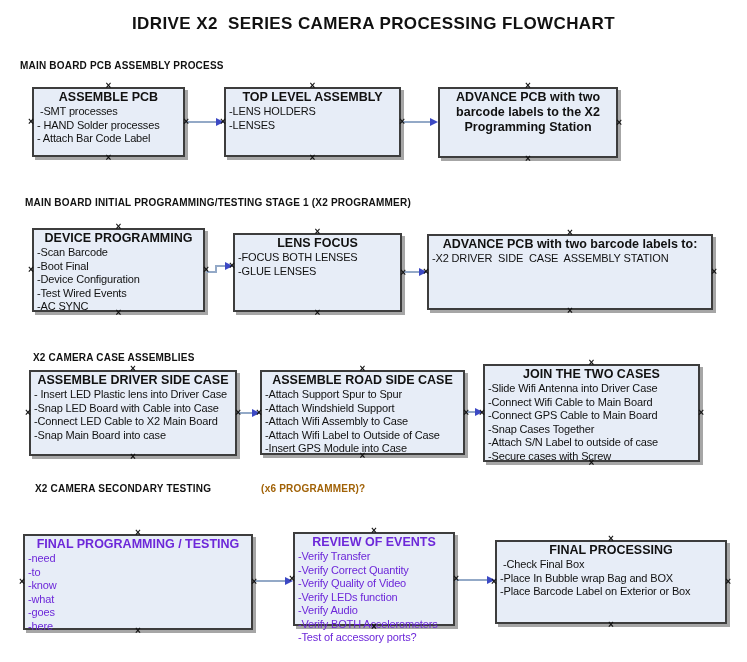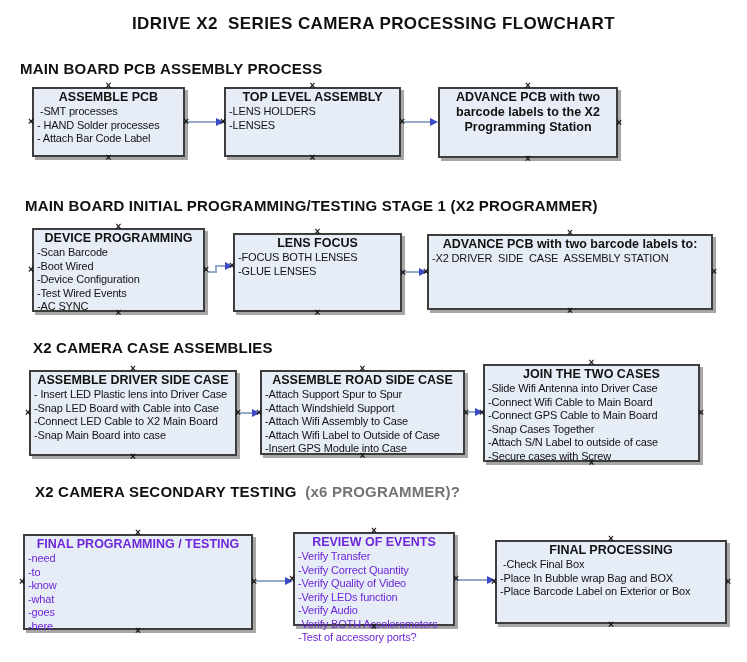--- a/index.html
+++ b/index.html
@@ -1,22 +1,22 @@
 <!DOCTYPE html>
 <html><head>
 <meta charset="utf-8">
 <style>
   html,body{margin:0;padding:0;background:#fff;}
   .canvas{position:relative;width:747px;height:662px;background:#ffffff;
           font-family:"Liberation Sans",sans-serif;overflow:hidden;}
   .page-title{position:absolute;top:14px;left:0;right:0;text-align:center;
               font-size:17px;font-weight:bold;color:#111;letter-spacing:.4px;white-space:pre;}
-  .sec-heading{position:absolute;font-size:15px;font-weight:bold;color:#111;
+  .sec-heading{position:absolute;font-size:10px;font-weight:bold;color:#111;
                letter-spacing:.2px;white-space:pre;}
-  .sec-heading .red-part{color:#737373;}
+  .sec-heading .red-part{color:#a16207;margin-left:44px;}
   .fc-box{position:absolute;box-sizing:border-box;background:#e7edf7;
           border:2px solid #3d3d3d;box-shadow:3px 3px 0 #a6a6a6;padding:1px 3px;}
   .box-title{font-size:12.5px;font-weight:bold;line-height:15px;color:#111;white-space:nowrap;text-align:center;}
   .box-title.wrap{white-space:normal;}
   .box-item{font-size:11px;line-height:13.5px;color:#111;white-space:pre;letter-spacing:-.15px;}
   .red .box-title,.red .box-item{color:#6d28d9;}
   .cp{position:absolute;font-style:normal;font-size:10px;font-weight:bold;line-height:10px;
       color:#111;z-index:3;}
   .cp-t{top:-8px;left:50%;transform:translateX(-50%);}
   .cp-b{bottom:-8px;left:50%;transform:translateX(-50%);}
@@ -70,21 +70,21 @@
 
   <div class="sec-heading" style="left:25px;top:197px">MAIN BOARD INITIAL PROGRAMMING/TESTING STAGE 1 (X2 PROGRAMMER)</div>
 
   <div class="fc-box" style="left:32px;top:228px;width:173px;height:84px">
     <i class="cp cp-t">×</i>
     <i class="cp cp-b">×</i>
     <i class="cp cp-l">×</i>
     <i class="cp cp-r">×</i>
     <div class="box-title">DEVICE PROGRAMMING</div>
     <div class="box-item">-Scan Barcode</div>
-    <div class="box-item">-Boot Wired</div>
+    <div class="box-item">-Boot Final</div>
     <div class="box-item">-Device Configuration</div>
     <div class="box-item">-Test Wired Events</div>
     <div class="box-item">-AC SYNC</div>
   </div>
 
   <div class="fc-box" style="left:233px;top:233px;width:169px;height:79px">
     <i class="cp cp-t">×</i>
     <i class="cp cp-b">×</i>
     <i class="cp cp-l" style="top:31px">×</i>
     <i class="cp cp-r">×</i>
@@ -102,21 +102,21 @@
     <div class="box-item">-X2 DRIVER  SIDE  CASE  ASSEMBLY STATION</div>
   </div>
 
   <div class="line" style="left:206px;top:271px;width:11px;height:2px"></div>
   <div class="line" style="left:215px;top:265px;width:2px;height:8px"></div>
   <div class="line" style="left:217px;top:265px;width:8px;height:2px"></div>
   <div class="arrowhead" style="left:225px;top:262px"></div>
   <div class="line" style="left:403px;top:271px;width:16px;height:2px"></div>
   <div class="arrowhead" style="left:419px;top:268px"></div>
 
-  <div class="sec-heading" style="left:33px;top:339px">X2 CAMERA CASE ASSEMBLIES</div>
+  <div class="sec-heading" style="left:33px;top:352px">X2 CAMERA CASE ASSEMBLIES</div>
 
   <div class="fc-box" style="left:29px;top:370px;width:208px;height:86px">
     <i class="cp cp-t">×</i>
     <i class="cp cp-b">×</i>
     <i class="cp cp-l">×</i>
     <i class="cp cp-r">×</i>
     <div class="box-title">ASSEMBLE DRIVER SIDE CASE</div>
     <div class="box-item">- Insert LED Plastic lens into Driver Case</div>
     <div class="box-item">-Snap LED Board with Cable into Case</div>
     <div class="box-item">-Connect LED Cable to X2 Main Board</div>

